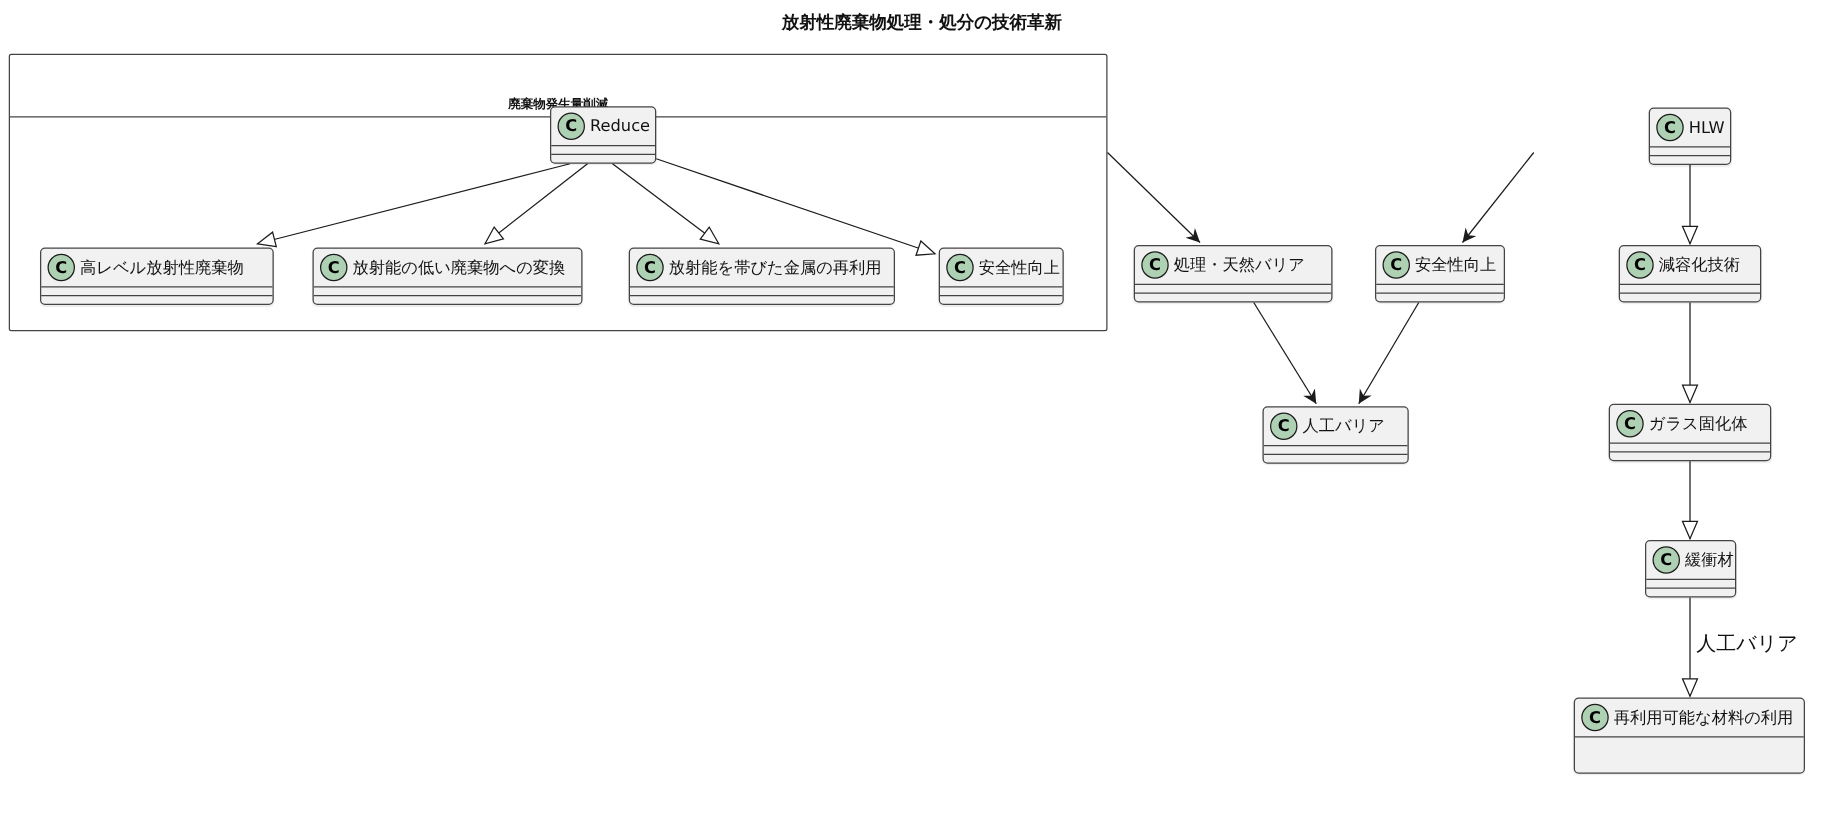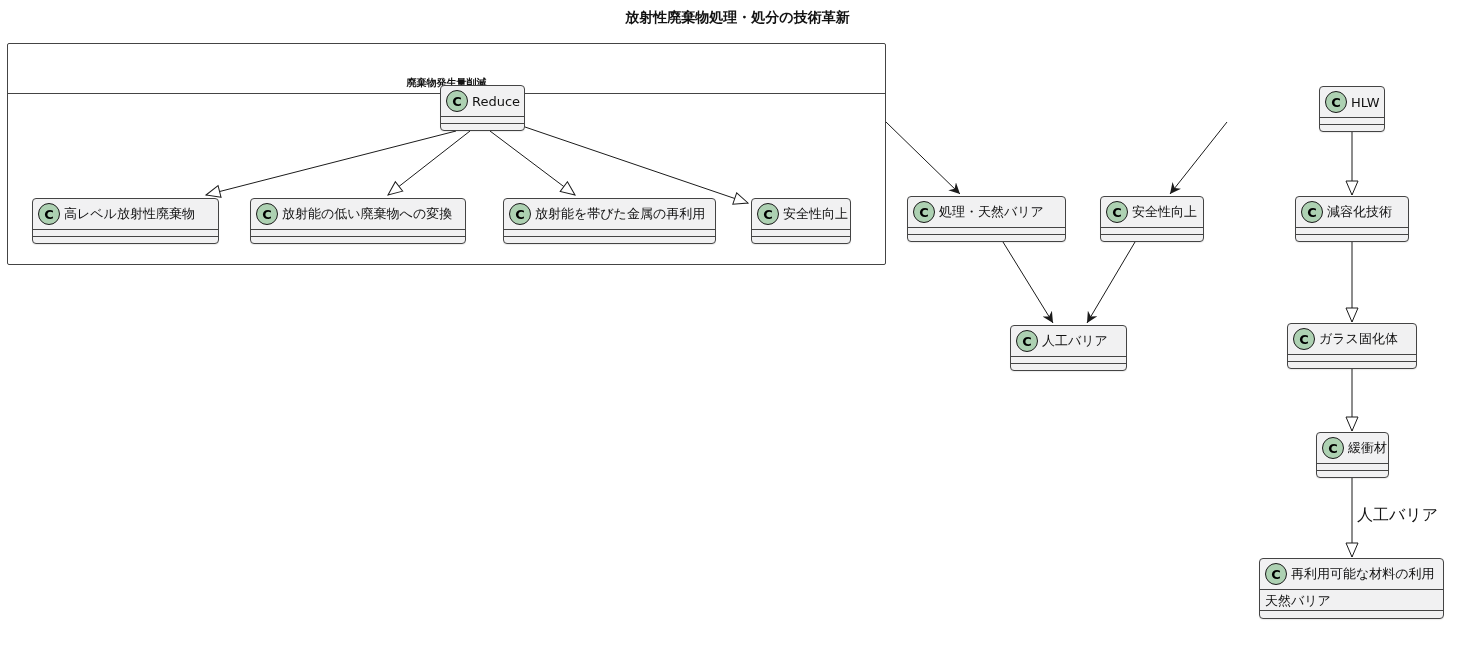--- a/index.html
+++ b/index.html
@@ -177,17 +177,16 @@
     </div>
     <div class="comp"></div>
     <div class="comp"></div>
   </div>
 
   <div class="cls" style="left:1259px;top:558px;width:185px;height:61px;">
     <div class="cls-title">
       <span class="circ">C</span>
       <span class="cls-name">再利用可能な材料の利用</span>
     </div>
-    <div class="field">天然バリア</div>
     <div class="comp"></div>
   </div>
 
 </div>
 
 </body></html>

